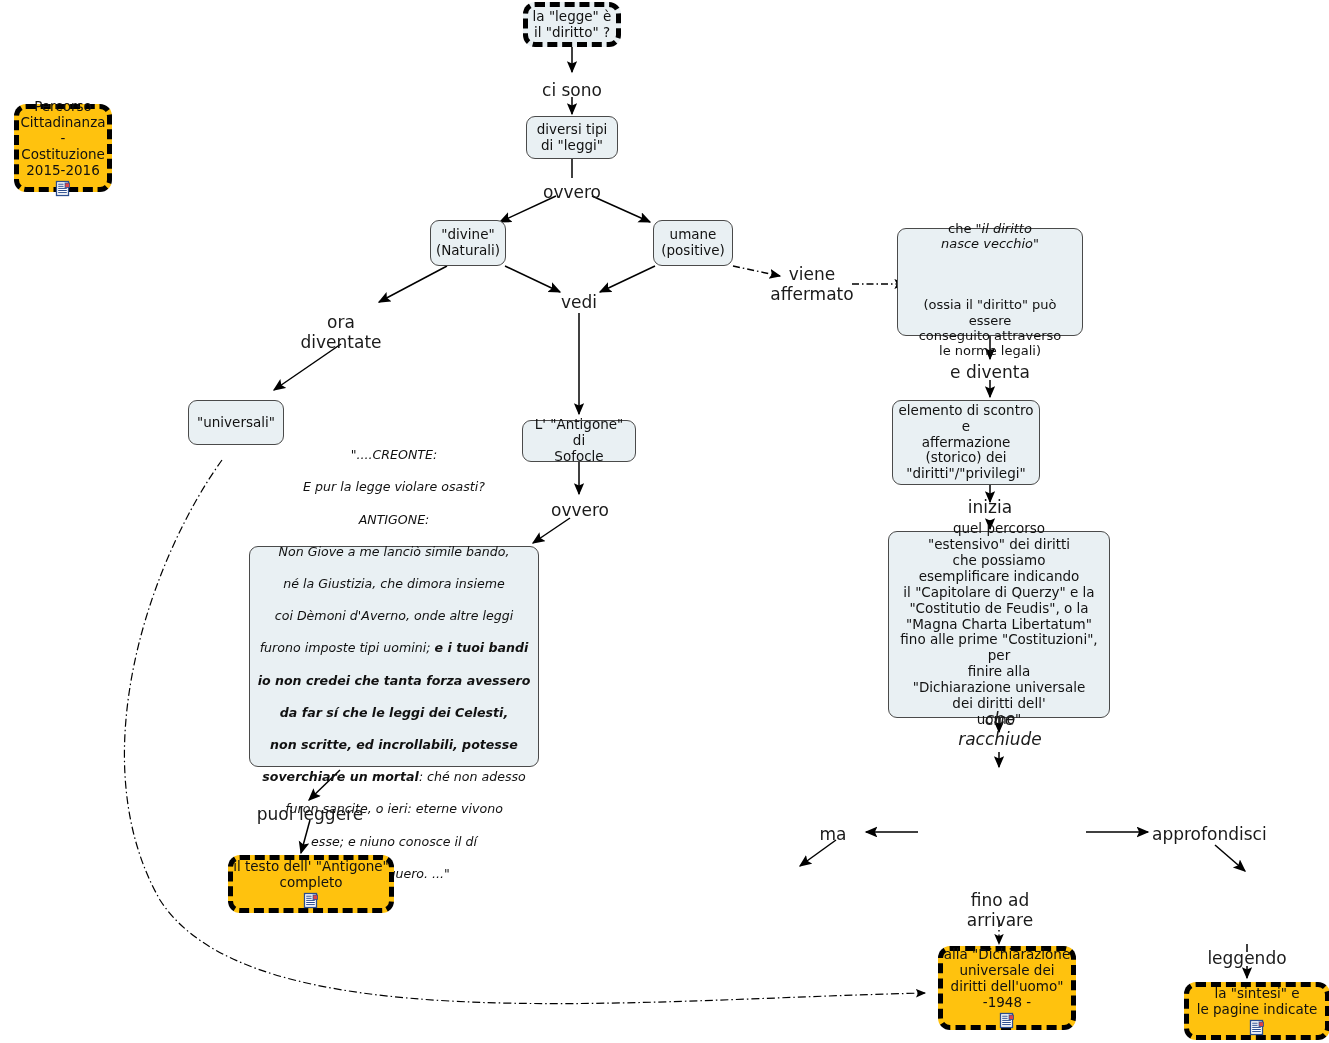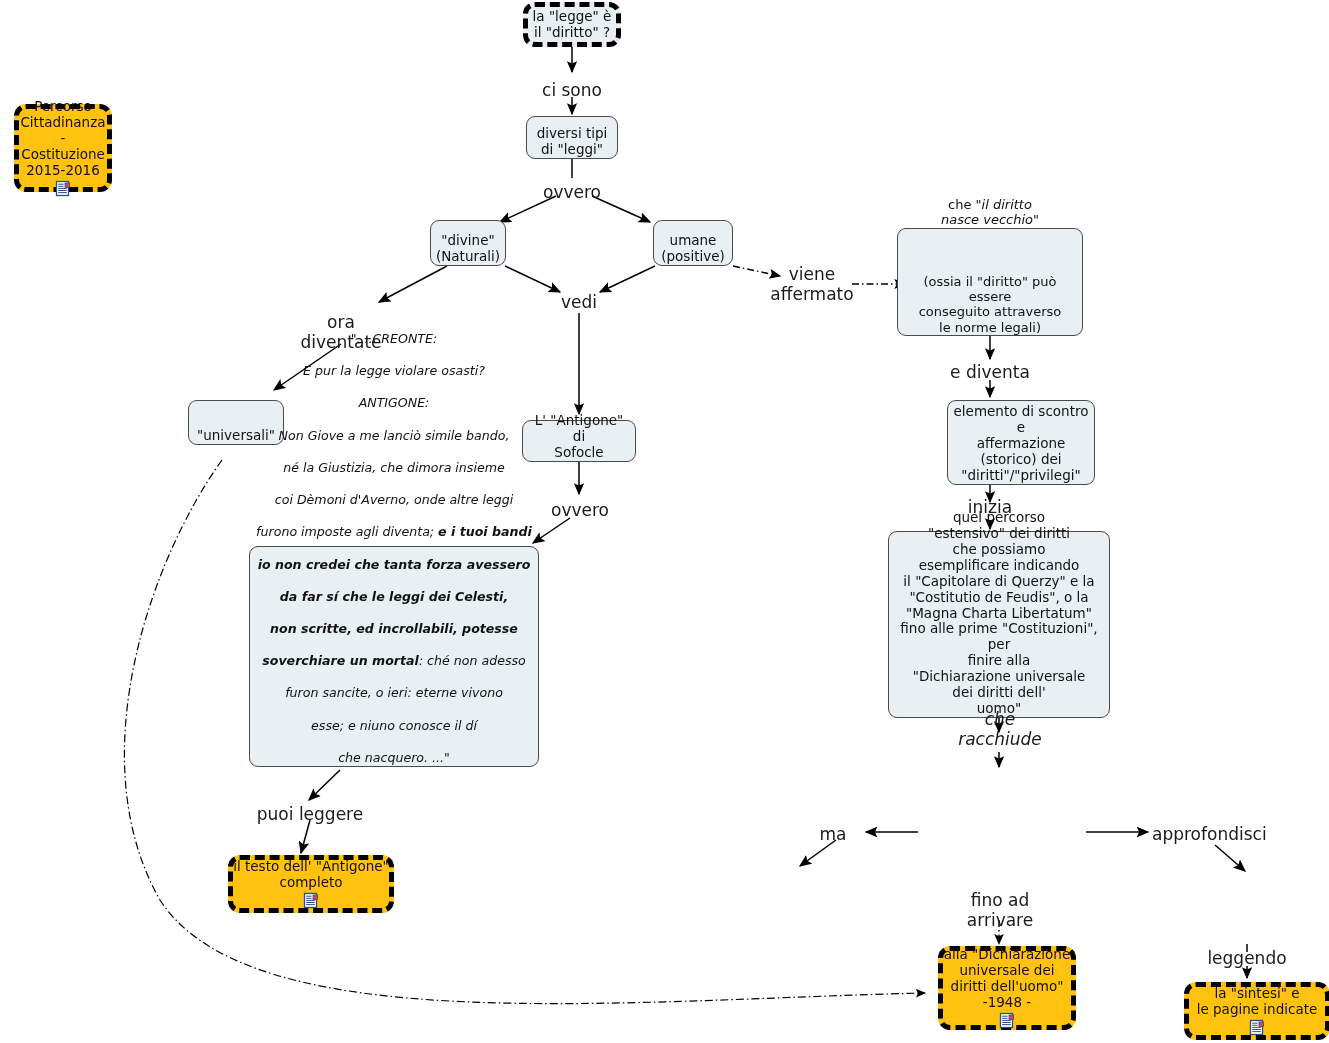--- a/index.html
+++ b/index.html
@@ -8,21 +8,21 @@
        color:#1a1a1a;-webkit-font-smoothing:antialiased;}
   #canvas{position:absolute;left:0;top:0;width:1329px;height:1043px;overflow:hidden;}
   svg#edges{position:absolute;left:0;top:0;width:1329px;height:1043px;pointer-events:none;}
 
   .node{position:absolute;box-sizing:border-box;display:flex;align-items:center;
         justify-content:center;text-align:center;line-height:1.18;}
   .node .txt{display:block;width:100%;padding:0 4px;white-space:pre-line;}
 
   
   .n-plain{background:#e9f0f3;border:1.3px solid #4a4a4a;border-radius:9px;
-           font-size:13.5px;color:#111;align-items:flex-end;}
+           font-size:13.5px;color:#111;}
   
   .n-res{background:#ffc20e;border:5px dashed #000000;border-radius:12px;
          font-size:13.5px;color:#111;flex-direction:column;margin-left:8px;}
   
   .n-qdash{background:#e9f0f3;border:5px dashed #000000;border-radius:12px;
            font-size:13.5px;color:#111;}
 
   .link-label{position:absolute;font-size:17px;color:#1a1a1a;text-align:center;
               line-height:1.18;white-space:pre-line;background:transparent;}
 
@@ -174,21 +174,21 @@
 nasce vecchio</span>"<br>
       <span style="display:inline-block;height:7px;"></span><br>
       <span>(ossia il "diritto" può essere
 conseguito attraverso
 le norme legali)</span>
     </span>
   </div>
 
   <div class="link-label" style="left:945px;top:362px;width:90px;">e diventa</div>
 
-  <div class="node n-plain" style="left:947px;top:400px;width:148px;height:85px;">
+  <div class="node n-plain" style="left:892px;top:400px;width:148px;height:85px;">
     <span class="txt">elemento di scontro e
 affermazione
 (storico) dei
 "diritti"/"privilegi"</span>
   </div>
 
   <div class="link-label" style="left:955px;top:497px;width:70px;">inizia</div>
 
   <div class="node n-plain" style="left:888px;top:531px;width:222px;height:187px;">
     <span class="txt">quel percorso
@@ -217,21 +217,21 @@
 arrivare</div>
 
   <div class="node n-plain" style="left:249px;top:546px;width:290px;height:221px;">
     <span class="txt quote">
       <span>"....CREONTE:</span><br>
       <span>E pur la legge violare osasti?</span><br>
       <span>ANTIGONE:</span><br>
       <span>Non Giove a me lanciò simile bando,</span><br>
       <span>né la Giustizia, che dimora insieme</span><br>
       <span>coi Dèmoni d'Averno, onde altre leggi</span><br>
-      <span>furono imposte agli diventa; </span><b>e i tuoi bandi</b><br>
+      <span>furono imposte tipi uomini; </span><b>e i tuoi bandi</b><br>
       <b>io non credei che tanta forza avessero</b><br>
       <b>da far sí che le leggi dei Celesti,</b><br>
       <b>non scritte, ed incrollabili, potesse</b><br>
       <b>soverchiare un mortal</b><span>: ché non adesso</span><br>
       <span>furon sancite, o ieri: eterne vivono</span><br>
       <span>esse; e niuno conosce il dí</span><br>
       <span>che nacquero. ..."</span>
     </span>
   </div>
 

